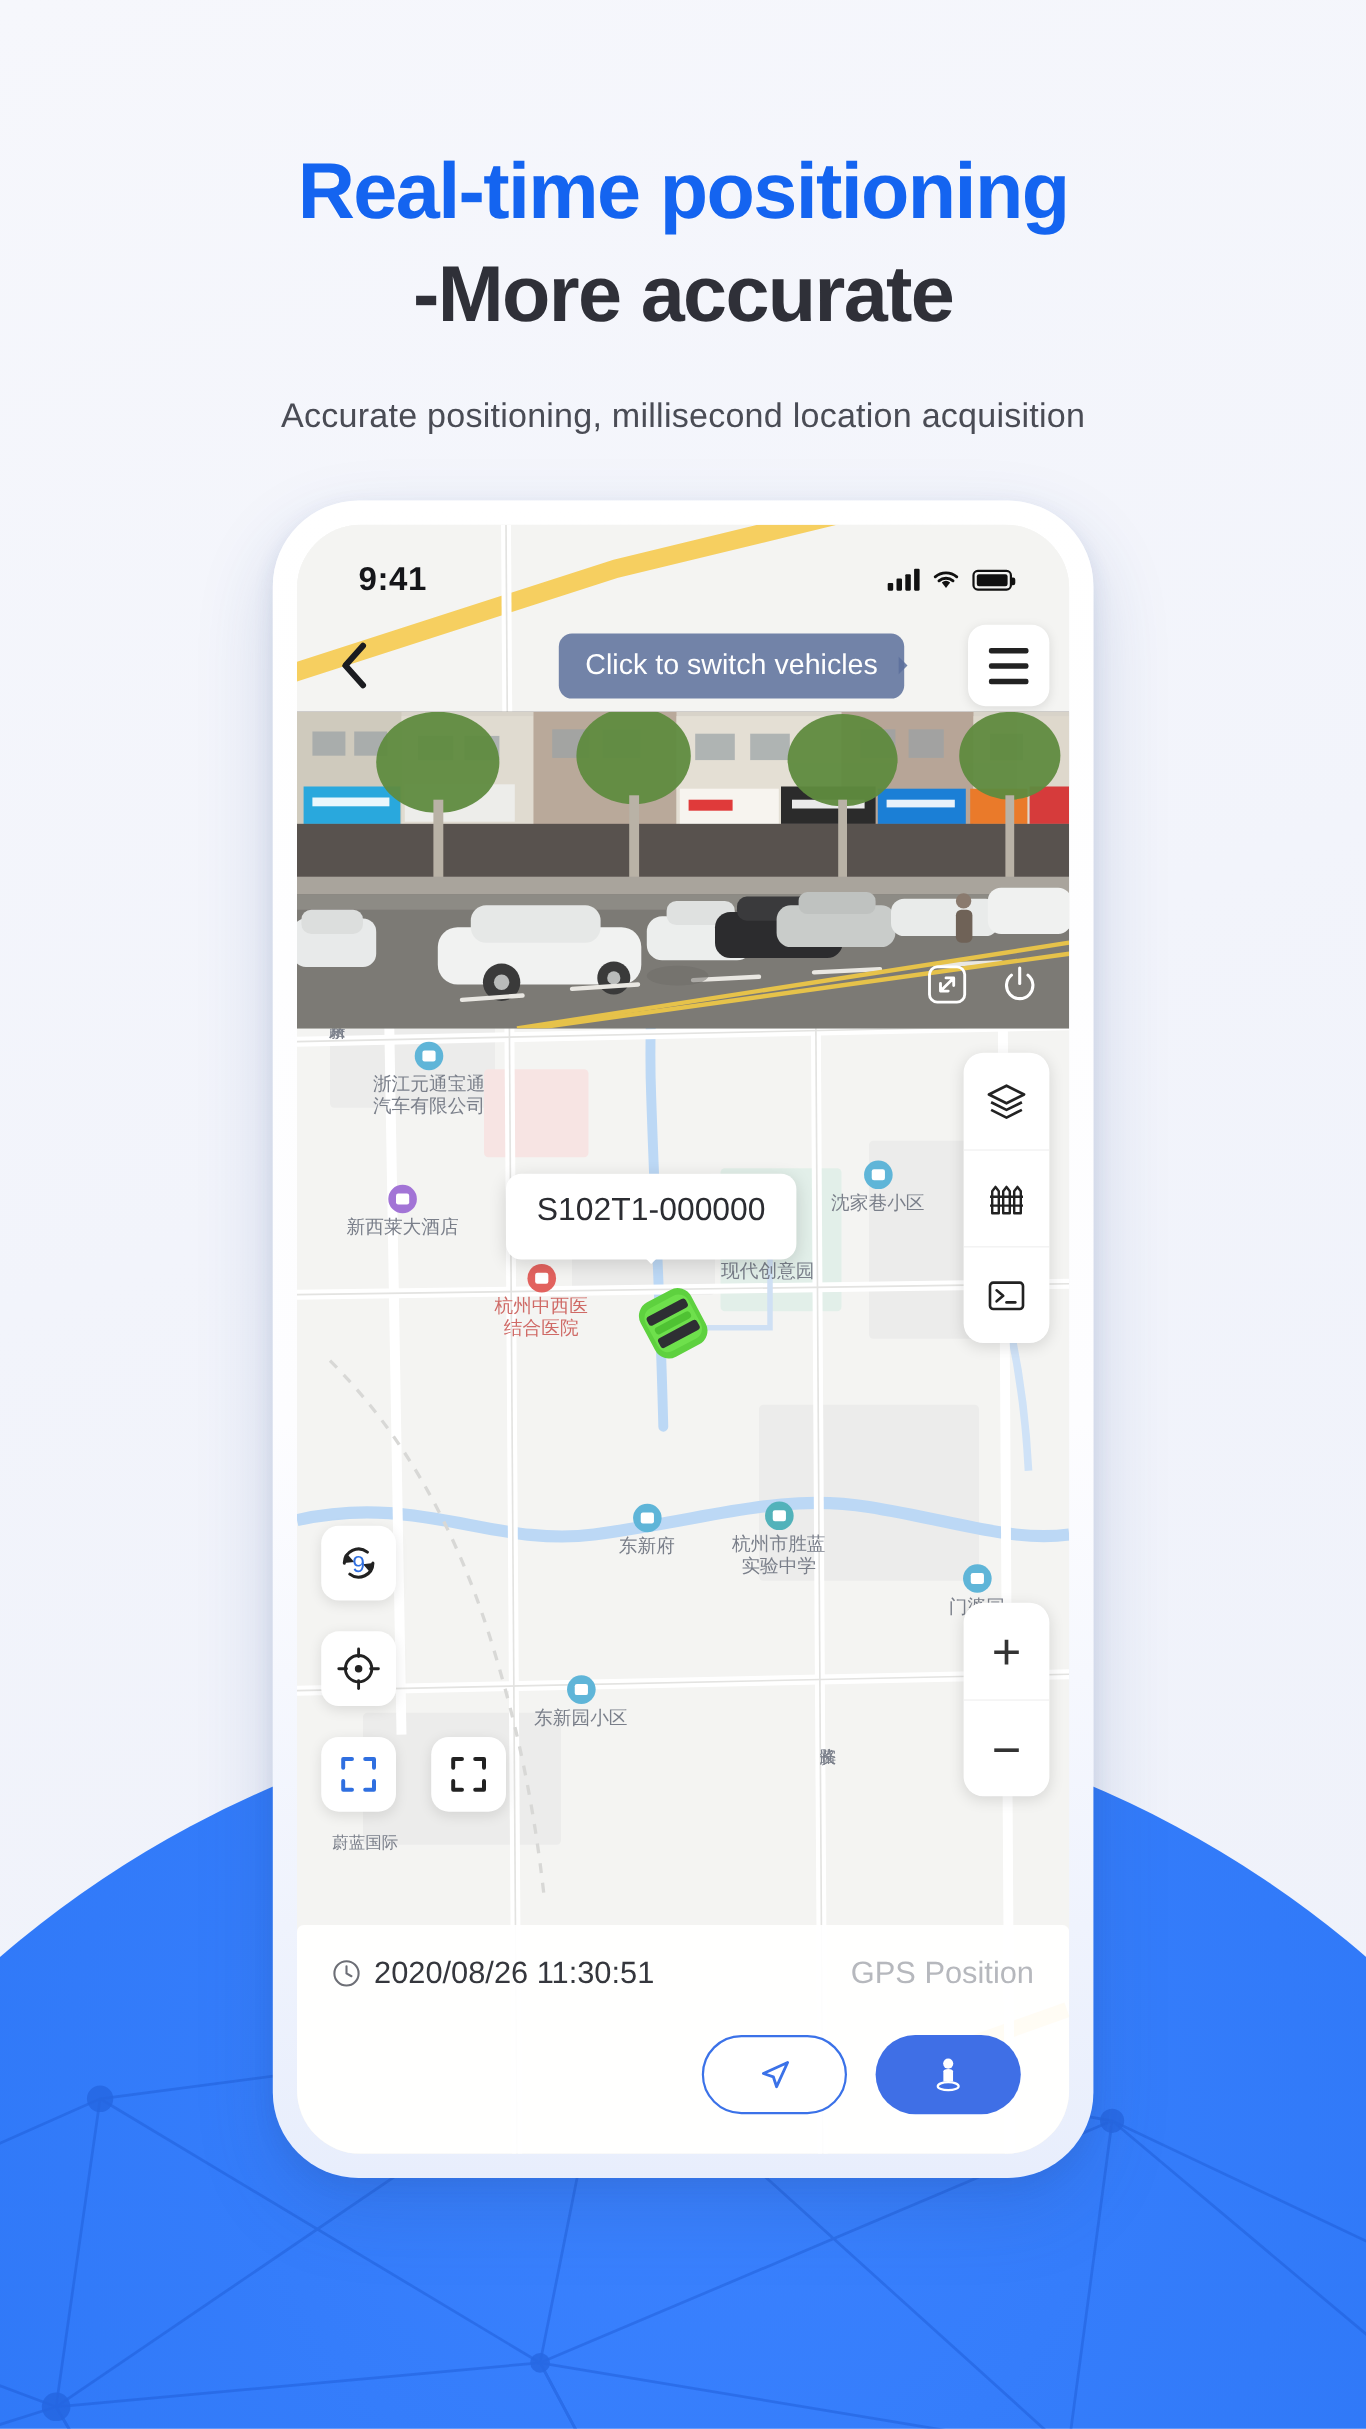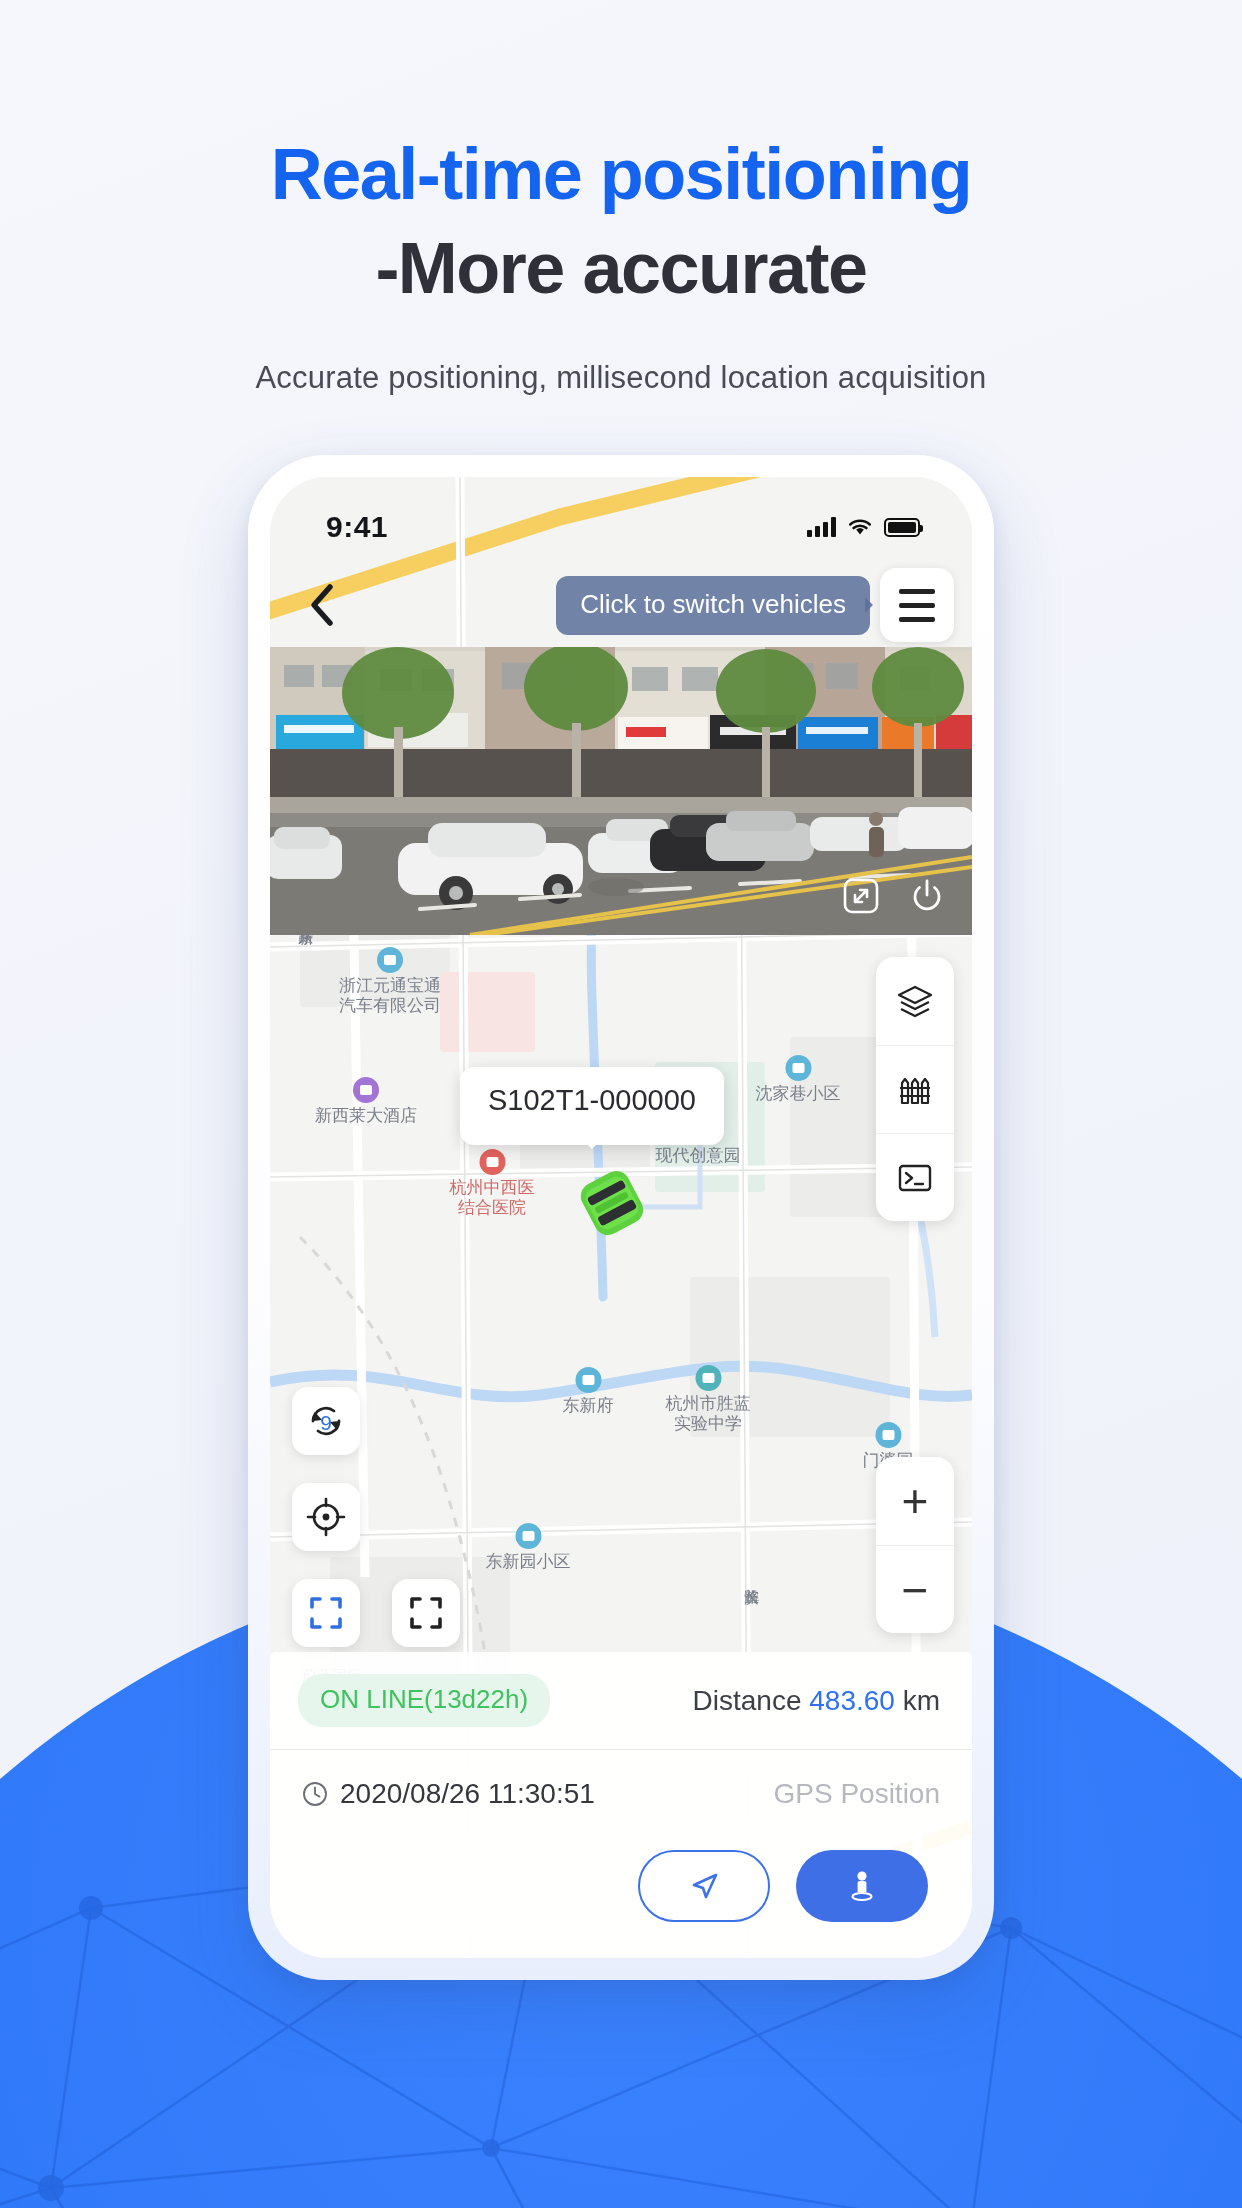--- a/index.html
+++ b/index.html
@@ -150,20 +150,21 @@
   }
   .batt::after{content:"";position:absolute;right:-5px;top:5px;width:3px;height:7px;background:#111;border-radius:0 2px 2px 0;}
   .batt i{display:block;height:100%;width:100%;background:#111;border-radius:2px;}
 
   
   .navrow {
     position: absolute; left: 0; top: 86px;
     width: 100%; height: 84px;
     display: flex; align-items: center;
     padding: 0 18px 0 26px;
+    gap: 48px;
   }
   .back-btn {
     width: 52px; height: 52px;
     display:flex;align-items:center;justify-content:center;
     cursor: pointer;
   }
   .tooltip {
     margin-left: auto;
     margin-right: 10px;
     background: rgba(92,112,156,.86);
@@ -695,28 +696,20 @@
         <g stroke="#222" stroke-width="3.6" fill="none" stroke-linecap="round" stroke-linejoin="round">
           <path d="M6 14 L6 6 L14 6"></path>
             <path d="M26 6 L34 6 L34 14"></path>
           <path d="M34 26 L34 34 L26 34"></path>
             <path d="M14 34 L6 34 L6 26"></path>
         </g>
       </svg>
     </div>
 
     <div class="panel">
-      <div class="panel-row1">
-        <span class="status-pill">ON LINE(13d22h)</span>
-        <span class="distance">
-          <span>Distance</span>
-          <b>483.60</b>
-          <span class="unit">km</span>
-        </span>
-      </div>
 
       <div class="panel-row first">
         <span class="prow-ic">
           <svg width="26" height="26" viewBox="0 0 26 26">
             <circle cx="13" cy="13" r="11" stroke="#6d6f76" stroke-width="1.9" fill="none"></circle>
             <path d="M13 6.5 L13 13 L17.5 15.6" stroke="#6d6f76" stroke-width="1.9" fill="none" stroke-linecap="round"></path>
           </svg>
         </span>
         <span class="prow-text">2020/08/26 11:30:51</span>
         <span class="prow-right">GPS Position</span>

